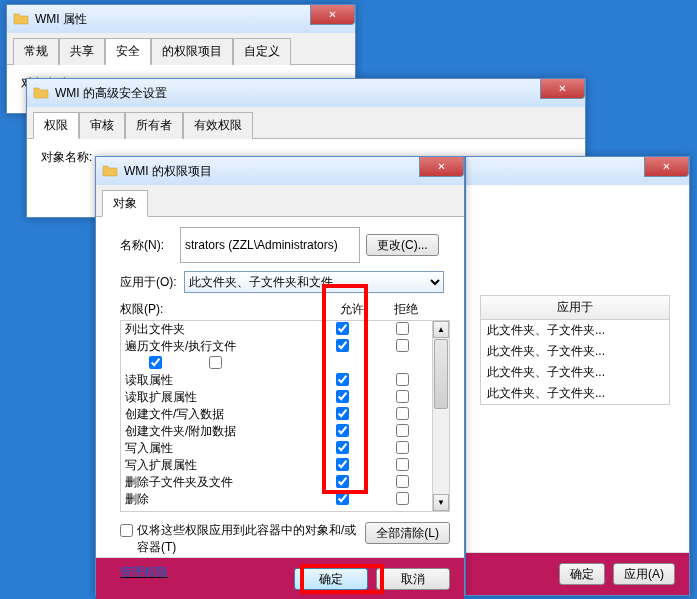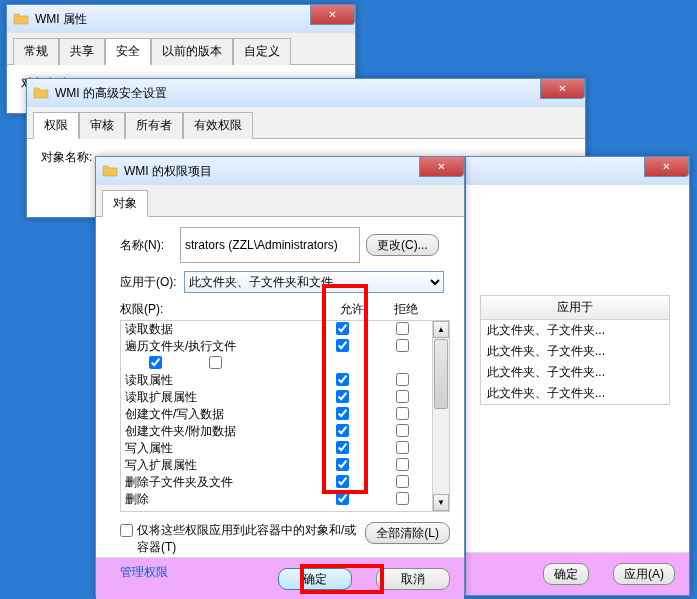--- a/index.html
+++ b/index.html
@@ -13,34 +13,34 @@
   .winbtn.close { background: linear-gradient(#e07a7a,#c33b3b); color: #fff; width: 45px; border-radius: 0 0 4px 0; }
   .winbtn span { font-size: 10px; line-height: 1; }
   .tabs { display: flex; border-bottom: 1px solid #b5b5b5; background: #f0f0f0; padding: 4px 6px 0 6px; gap: 0; }
   .tab { padding: 4px 10px; border: 1px solid #b5b5b5; border-bottom: none; background: #f0f0f0; position: relative; top: 1px; }
   .tab.active { background: #fff; border-bottom: 1px solid #fff; }
   .body { padding: 10px 14px; background: #fff; }
   .label { margin-right: 4px; }
   .row { display: flex; align-items: center; margin-bottom: 8px; }
   input.text { border: 1px solid #abadb3; padding: 2px 4px; height: 36px; }
   select.combo { border: 1px solid #7b9ebd; height: 22px; width: 260px; background: linear-gradient(#fff,#e8f0fb); }
-  button.btn { border: 1px solid #8a8a8a; background: linear-gradient(#f8f8f8,#e2e2e2); padding: 2px 10px; height: 22px; border-radius: 9px; }
+  button.btn { border: 1px solid #8a8a8a; background: linear-gradient(#f8f8f8,#e2e2e2); padding: 2px 10px; height: 22px; border-radius: 3px; }
   button.btn.primary { border: 1px solid #3c7fb1; background: linear-gradient(#eaf6fd,#bee6fd); }
   .perm-area { border: 1px solid #cfcfcf; position: relative; }
   .perm-list { height: 180px; overflow: hidden; position: relative; }
   .perm-row { display: flex; align-items: center; height: 17px; padding-left: 4px; }
   .perm-row .pname { flex: 1; }
   .perm-row .pcb { width: 60px; text-align: center; }
   input[type=checkbox] { margin: 0; }
   .scroll { position: absolute; right: 0; top: 0; bottom: 0; width: 17px; background: #f0f0f0; border-left: 1px solid #d0d0d0; }
   .scroll .arrow { height: 17px; background: linear-gradient(#f6f6f6,#dedede); border: 1px solid #b0b0b0; display:flex;align-items:center;justify-content:center;font-size:8px; }
   .scroll .thumb { height: 70px; margin: 1px; background: linear-gradient(#e8e8e8,#cfcfcf); border: 1px solid #aaa; border-radius: 2px; }
   .redbox { position: absolute; border: 4px solid #f00; pointer-events: none; }
   .link { color: #0066cc; cursor: pointer; }
-  .dlg-buttons { display: flex; justify-content: flex-end; gap: 24px; padding: 10px 14px; border-top: 1px solid #dcdcdc; background: #f0abfc; }
+  .dlg-buttons { display: flex; justify-content: flex-end; gap: 8px; padding: 10px 14px; border-top: 1px solid #dcdcdc; background: #be185d; }
   .apply-list { border: 1px solid #cfcfcf; }
   .apply-list .hdr { background: linear-gradient(#fdfdfd,#ececec); border-bottom: 1px solid #d0d0d0; text-align: center; padding: 3px; }
   .apply-list .itm { padding: 2px 6px; }
   .folder-svg { fill: #f3c254; stroke: #c79a2e; stroke-width: 0.5; }
 </style>
 </head>
 <body>
 
 <div class="window" style="left:6px; top:4px; width:350px; height:110px;">
   <div class="titlebar">
@@ -51,21 +51,21 @@
     <div class="winbtns">
       <div class="winbtn close">
           <span>✕</span>
         </div>
     </div>
   </div>
   <div class="tabs">
     <div class="tab">常规</div>
     <div class="tab">共享</div>
     <div class="tab active">安全</div>
-    <div class="tab">以前的版本</div>
+    <div class="tab">的权限项目</div>
     <div class="tab">自定义</div>
   </div>
   <div class="body">
     <span>对象名称:</span>
   </div>
 </div>
 
 <div class="window" style="left:26px; top:78px; width:560px; height:140px;">
   <div class="titlebar">
     <span class="folder-icon"><svg viewBox="0 0 16 16">
@@ -141,21 +141,21 @@
     </div>
     <div class="row" style="margin-bottom:2px;">
       <span class="label" style="flex:1;">权限(P):</span>
       <span style="width:54px;text-align:center;">允许</span>
       <span style="width:54px;text-align:center;">拒绝</span>
       <span style="width:17px;"></span>
     </div>
     <div class="perm-area" style="position:relative;">
       <div class="perm-list" id="perm-list" style="height:190px;">
           <div class="perm-row">
-            <span class="pname">读取数据</span>
+            <span class="pname">列出文件夹</span>
             <span class="pcb"><input type="checkbox" checked="" style=""></span>
             <span class="pcb"><input type="checkbox" style=""></span>
             <span style="width:17px;"></span>
           </div>
           <div class="perm-row">
             <span class="pname">遍历文件夹/执行文件</span>
             <span class="pcb"><input type="checkbox" checked="" style=""></span>
             <span class="pcb"><input type="checkbox" style=""></span>
             <span style="width:17px;"></span>
           </div>
@@ -217,21 +217,21 @@
         <div class="arrow">▲</div>
         <div class="thumb"></div>
         <div class="arrow" style="position:absolute;bottom:0;left:0;right:0;">▼</div>
       </div>
     </div>
     <div class="row" style="margin-top:10px; align-items:flex-start;">
       <input type="checkbox" style="margin-top: 2px; margin-right: 4px;">
       <span style="flex:1;">仅将这些权限应用到此容器中的对象和/或容器(T)</span>
       <button class="btn">全部清除(L)</button>
     </div>
-    <div class="row" style="margin-top:6px;">
+    <div class="row" style="margin-top:6px;text-decoration:underline;">
       <span class="link">管理权限</span>
     </div>
   </div>
   <div class="dlg-buttons">
     <button class="btn primary" style="width:74px;">确定</button>
     <button class="btn" style="width:74px;">取消</button>
   </div>
 </div>
 
 <div class="redbox" style="left: 322px; top: 284px; width: 46px; height: 210px;"></div>

